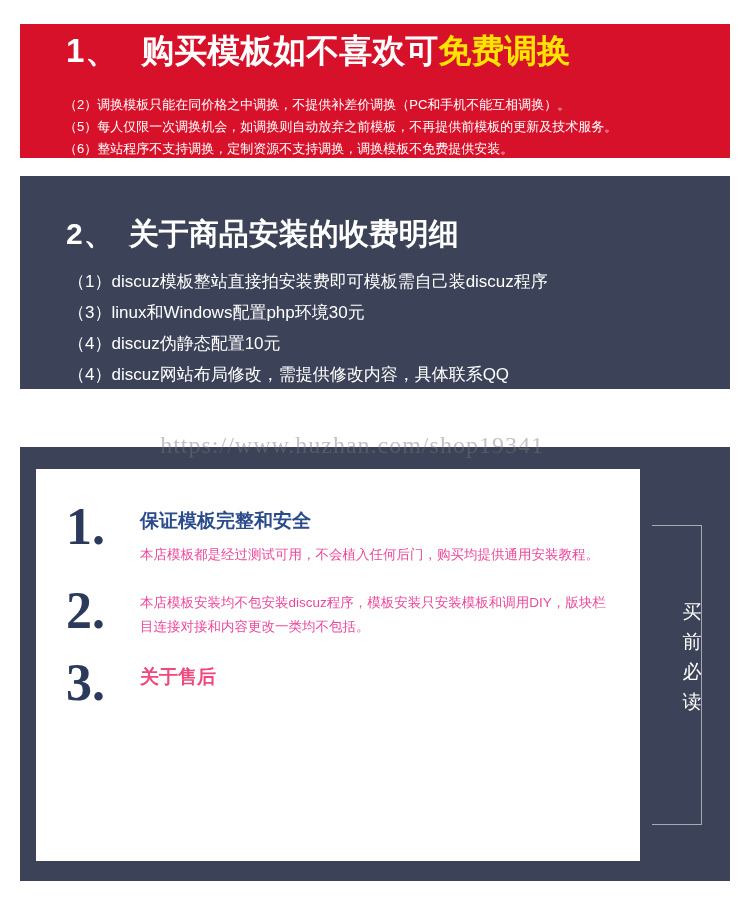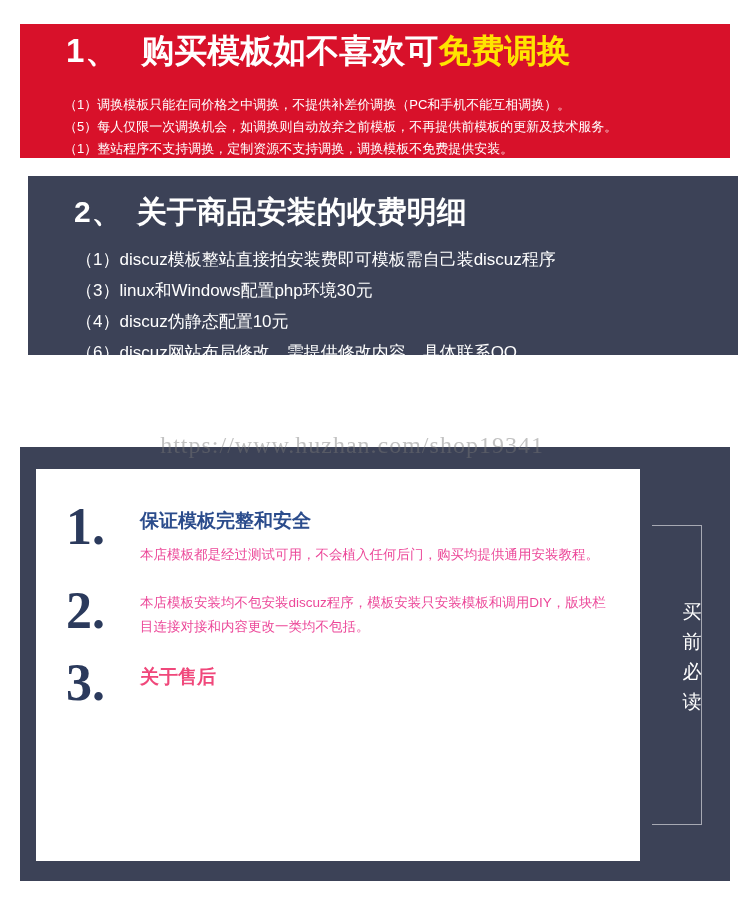--- a/index.html
+++ b/index.html
@@ -73,24 +73,23 @@
     white-space: nowrap;
     letter-spacing: 0px;
   }
 
   
   .section-navy {
     position: absolute;
     left: 20px;
     top: 176px;
     width: 710px;
-    height: 179px;
+    height: 213px;
     background: #3c4257;
-    padding-top: 10px;
-    margin-left: 8px;
+    padding-top: 32px;
   }
   .navy-title {
     color: #ffffff;
     font-size: 30px;
     font-weight: bold;
     padding-left: 46px;
     line-height: 52px;
     white-space: nowrap;
   }
   .navy-title .num {
@@ -210,35 +209,35 @@
 
 <div class="page">
 
   <div class="section-red">
     <div class="red-title">
       <span class="num">1、</span>
       <span class="t-white">购买模板如不喜欢可</span>
       <span class="t-yellow">免费调换</span>
     </div>
     <div class="red-lines">
-      <div class="line">（1）调换模板只能在同价格之中调换，不提供补差价调换（PC和手机不能互相调换）。</div>
+      <div class="line">（2）调换模板只能在同价格之中调换，不提供补差价调换（PC和手机不能互相调换）。</div>
       <div class="line">（5）每人仅限一次调换机会，如调换则自动放弃之前模板，不再提供前模板的更新及技术服务。</div>
-      <div class="line">（1）整站程序不支持调换，定制资源不支持调换，调换模板不免费提供安装。</div>
+      <div class="line">（6）整站程序不支持调换，定制资源不支持调换，调换模板不免费提供安装。</div>
     </div>
   </div>
 
   <div class="section-navy">
     <div class="navy-title">
       <span class="num">2、</span><span class="sp"></span><span>关于商品安装的收费明细</span>
     </div>
     <div class="navy-lines">
       <div class="line">（1）discuz模板整站直接拍安装费即可模板需自己装discuz程序</div>
       <div class="line">（3）linux和Windows配置php环境30元</div>
       <div class="line">（4）discuz伪静态配置10元</div>
-      <div class="line">（6）discuz网站布局修改，需提供修改内容，具体联系QQ</div>
+      <div class="line">（4）discuz网站布局修改，需提供修改内容，具体联系QQ</div>
       <div class="line">（6）如其他服务可联系QQ进行咨询报价</div>
     </div>
   </div>
 
   <div class="section-bottom">
 
     <div class="side-bracket"></div>
     <div class="side-label">
       <span>买</span>
       <span>前</span>

